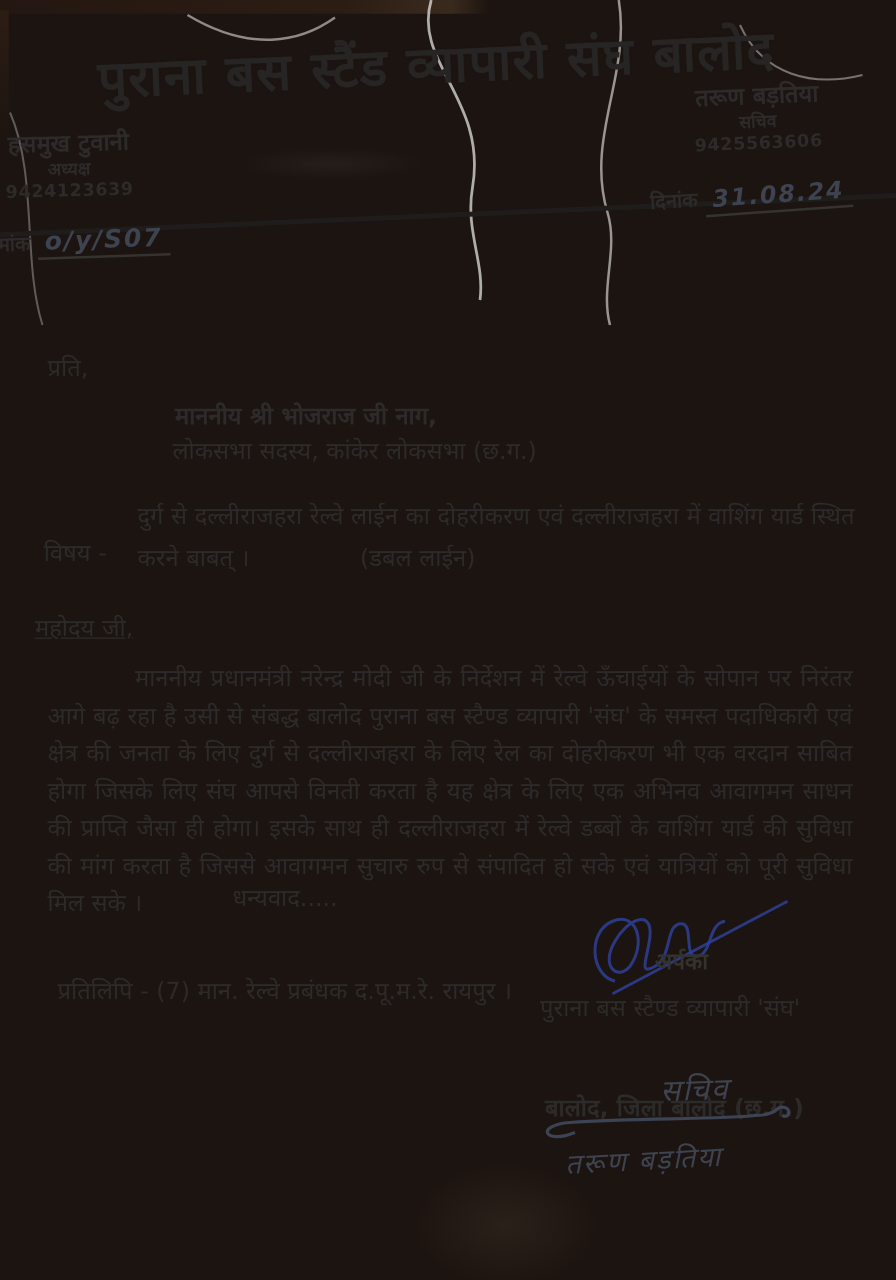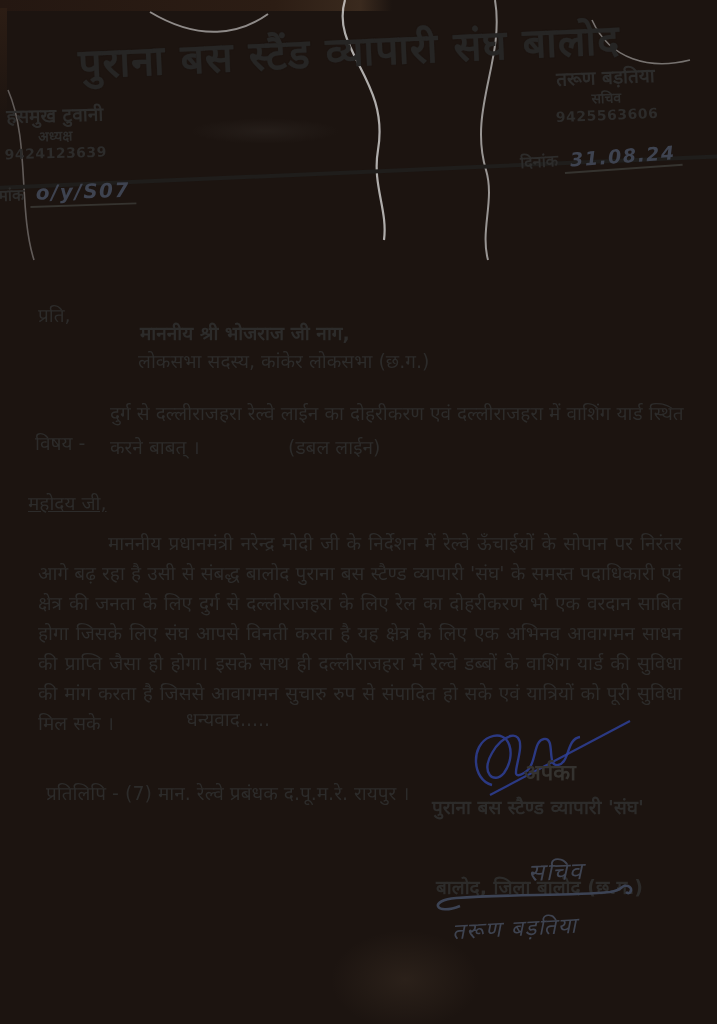--- a/index.html
+++ b/index.html
@@ -41,21 +41,21 @@
   }
   .hand{
     color:#3e4350;font-style:italic;letter-spacing:1.5px;
   }
   .fill-line{border-bottom:2px solid #35332f;padding:0 6px 1px 6px;display:inline-block;}
   .body-text{font-size:19px;line-height:30px;color:#2c2b2a;}
   .para{
     white-space:normal;text-align:justify;text-indent:70px;margin:12px;
   }
   .sig-scribble{position:absolute;}
-  .stamp-word{font-size:22px;font-weight:bold;color:#34322f;}
+  .stamp-word{font-size:18px;font-weight:bold;color:#34322f;}
 </style>
 </head>
 <body>
 
 <div class="paper"></div>
 <div class="top-strip"></div>
 <div class="left-sliver"></div>
 
 <svg class="creases" width="717" height="1024" viewBox="0 0 717 1024">
   <path d="M345,0 C330,50 390,80 378,150 C372,185 388,210 384,240" stroke="rgba(255,255,255,.65)" stroke-width="2.2" fill="none"></path>
@@ -87,21 +87,21 @@
 <div class="txt" style="left:520px;top:146px;transform:rotate(-3deg);font-size:16px;font-weight:bold;">
   <span>दिनांक</span>
   <span class="hand fill-line" style="font-size:19px;transform:rotate(-1deg);">31.08.24</span>
 </div>
 
 <div class="txt" style="left:-14px;top:180px;transform:rotate(-2deg);font-size:16px;font-weight:bold;">
   <span>क्रमांक</span>
   <span class="hand fill-line" style="font-size:20px;">o/y/S07</span>
 </div>
 
-<div class="txt body-text" style="left:38px;top:300px;text-align:center;">प्रति,</div>
+<div class="txt body-text" style="left:38px;top:280px;text-align:center;">प्रति,</div>
 <div class="txt body-text" style="left:140px;top:318px;font-weight:bold;">माननीय श्री भोजराज जी नाग,</div>
 <div class="txt body-text" style="left:138px;top:346px;">लोकसभा सदस्य, कांकेर लोकसभा (छ.ग.)</div>
 
 <div class="txt body-text" style="left:35px;top:398px;margin-top:30px;">विषय -</div>
 <div class="txt body-text" style="left:110px;top:398px;max-width:600px;white-space:normal;">दुर्ग से दल्लीराजहरा रेल्वे लाईन का दोहरीकरण एवं दल्लीराजहरा में वाशिंग यार्ड स्थित</div>
 <div class="txt body-text" style="left:110px;top:432px;">करने बाबत् ।</div>
 <div class="txt body-text" style="left:288px;top:432px;">(डबल लाईन)</div>
 
 <div class="txt body-text" style="left:28px;top:488px;text-decoration:underline;">महोदय जी,</div>
 <div class="txt body-text" style="left:26px;top:516px;width:668px;">
@@ -110,21 +110,21 @@
 <div class="txt body-text" style="left:186px;top:704px;">धन्यवाद.....</div>
 
 <div class="txt body-text" style="left:46px;top:778px;">प्रतिलिपि - (7) मान. रेल्वे प्रबंधक द.पू.म.रे. रायपुर ।</div>
 
 <svg class="sig-scribble" style="left:462px;top:715px;" width="185" height="85" viewBox="0 0 185 85">
   <path d="M30,70 C10,65 8,30 28,22 C48,14 55,40 42,58 C32,70 18,58 30,38 C40,20 60,12 58,34 C56,52 48,66 62,58 C76,50 70,26 82,24 C94,22 84,52 96,50 C108,48 104,24 118,22" stroke="#2e3f96" stroke-width="2.4" fill="none" opacity=".85"></path>
   <path d="M28,80 L168,6" stroke="#2e3f96" stroke-width="2.2" fill="none" opacity=".85"></path>
 </svg>
 <div class="txt stamp-word" style="left:524px;top:756px;">अर्पका</div>
 
-<div class="txt body-text" style="left:432px;top:792px;font-weight:bold;">पुराना बस स्टैण्ड व्यापारी 'संघ'</div>
+<div class="txt body-text" style="left:432px;top:792px;font-weight:normal;">पुराना बस स्टैण्ड व्यापारी 'संघ'</div>
 <div class="txt body-text" style="left:436px;top:826px;font-weight:bold;margin-top:46px;">बालोद, जिला बालोद (छ.ग.)</div>
 
 <div class="txt hand" style="left:528px;top:854px;font-size:24px;transform:rotate(-2deg);">सचिव</div>
 
 <svg class="sig-scribble" style="left:420px;top:882px;" width="230" height="34" viewBox="0 0 230 34">
   <path d="M40,24 C15,34 8,18 36,16 C90,12 150,14 190,10 C205,8 200,2 208,4 C214,6 210,14 206,10" stroke="#3c4354" stroke-width="2.6" fill="none"></path>
 </svg>
 
 <div class="txt hand" style="left:452px;top:912px;font-size:22px;transform:rotate(-3deg);">तरूण बड़तिया</div>
 

